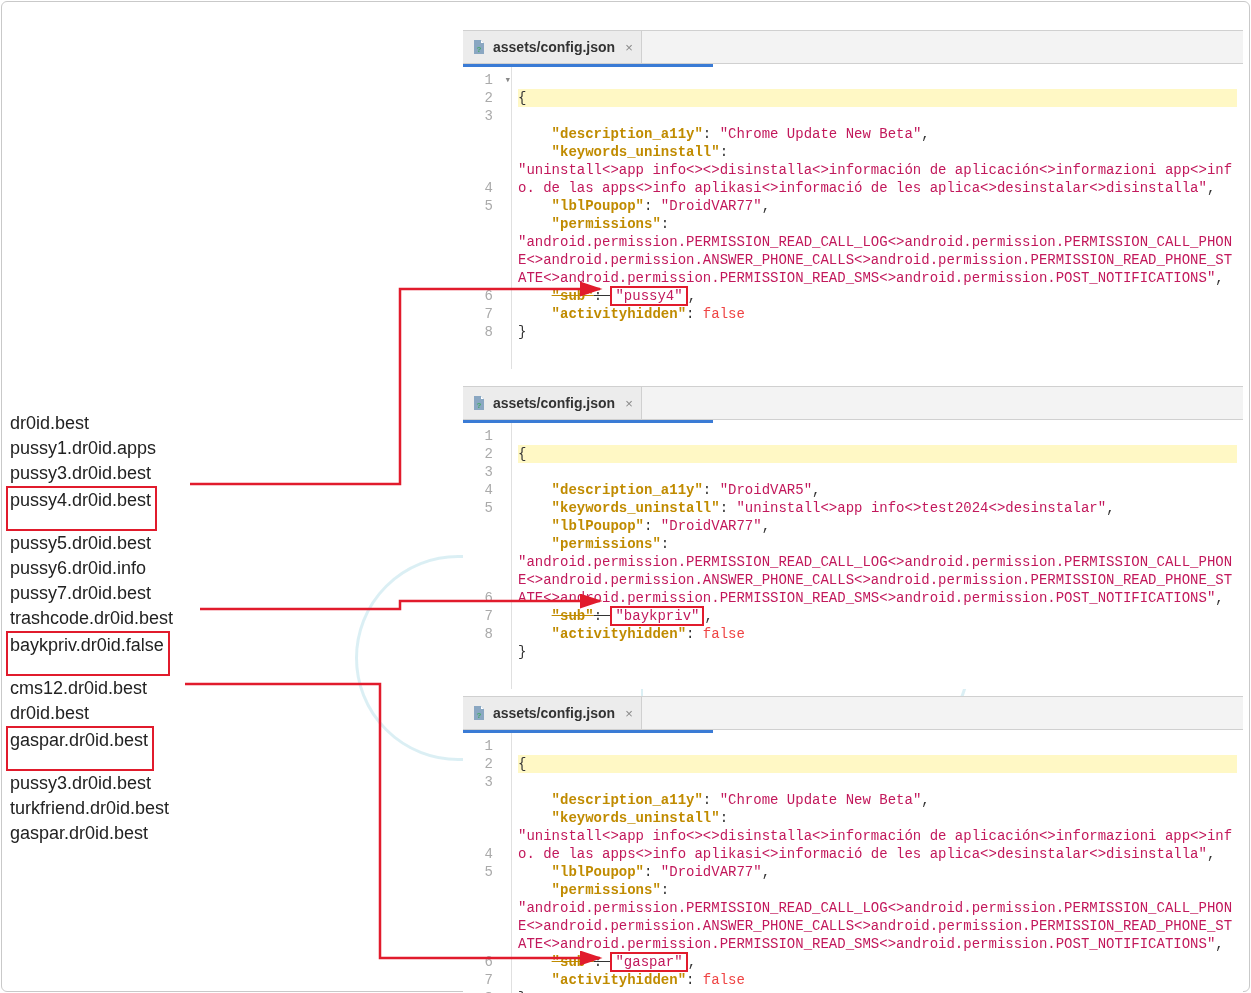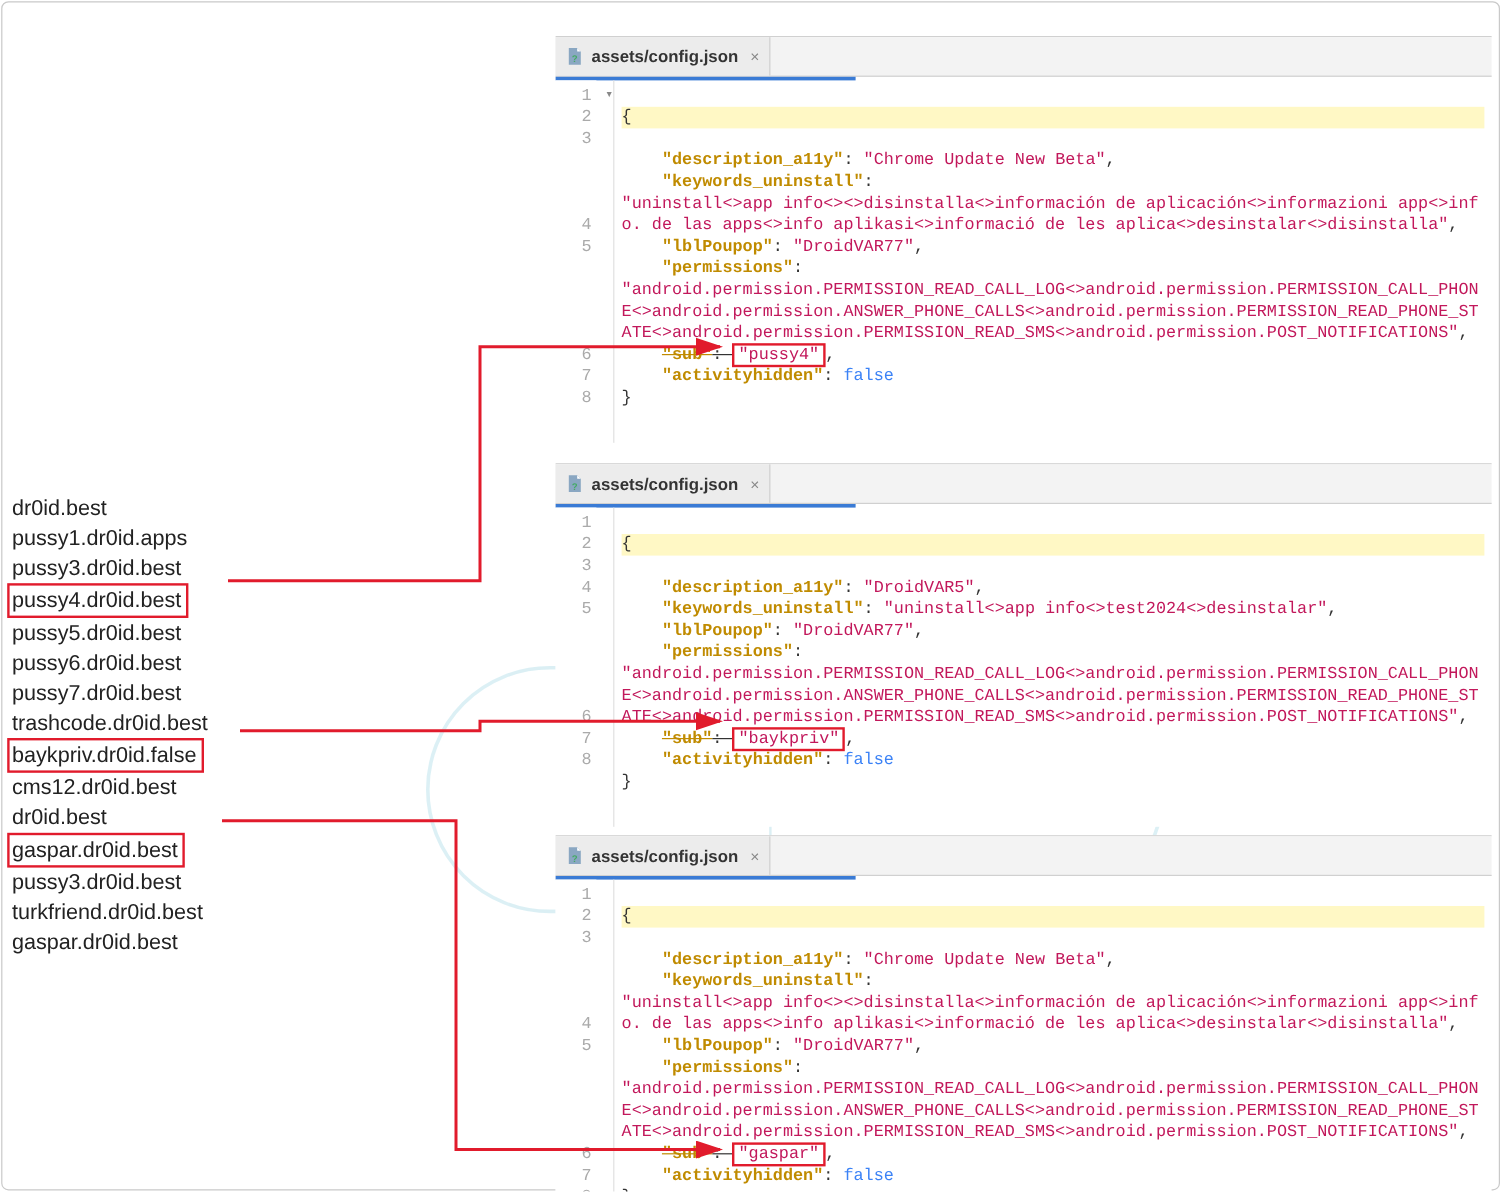--- a/index.html
+++ b/index.html
@@ -16,21 +16,21 @@
   }
   .left-list {
     position: absolute;
     left: 10px;
     top: 411px;
     line-height: 25px;
   }
   .left-list div { white-space: nowrap; }
   .boxed {
     border: 2px solid #e11b2c;
-    padding: 0 4px 0 2px;
+    padding: 0 4px 16px 2px;
     display: inline-block;
     margin-left: -4px;
   }
 
   .editor {
     position: absolute;
     right: 8px;
     width: 780px;
     background: #fff;
     border-top: 1px solid #d0d0d0;
@@ -103,21 +103,21 @@
     position: relative;
   }
   .hl-line {
     background: #fff8c5;
     display: block;
     width: 100%;
   }
   .k  { color: #c08b00; font-weight: 600; }
   .s  { color: #c2185b; }
   .p  { color: #333; }
-  .f  { color: #3b82f6; text-align: center; }
+  .f  { color: #ef4444; text-align: center; }
   .strike { text-decoration: line-through; }
 
   .val-box {
     border: 2px solid #e11b2c;
     padding: 0 3px;
   }
 
   .arrow-svg {
     position: absolute;
     top: 0; left: 0;
@@ -175,21 +175,21 @@
   <span class="sep"></span>
   <span class="labs">LABS</span>
 </div>
 
 <div class="left-list" id="left-list">
     <div>dr0id.best</div>
     <div>pussy1.dr0id.apps</div>
     <div>pussy3.dr0id.best</div>
     <div><span class="boxed">pussy4.dr0id.best</span></div>
     <div>pussy5.dr0id.best</div>
-    <div>pussy6.dr0id.best</div>
+    <div>pussy6.dr0id.info</div>
     <div>pussy7.dr0id.best</div>
     <div>trashcode.dr0id.best</div>
     <div><span class="boxed">baykpriv.dr0id.false</span></div>
     <div>cms12.dr0id.best</div>
     <div>dr0id.best</div>
     <div><span class="boxed">gaspar.dr0id.best</span></div>
     <div>pussy3.dr0id.best</div>
     <div>turkfriend.dr0id.best</div>
     <div>gaspar.dr0id.best</div>
   </div>

